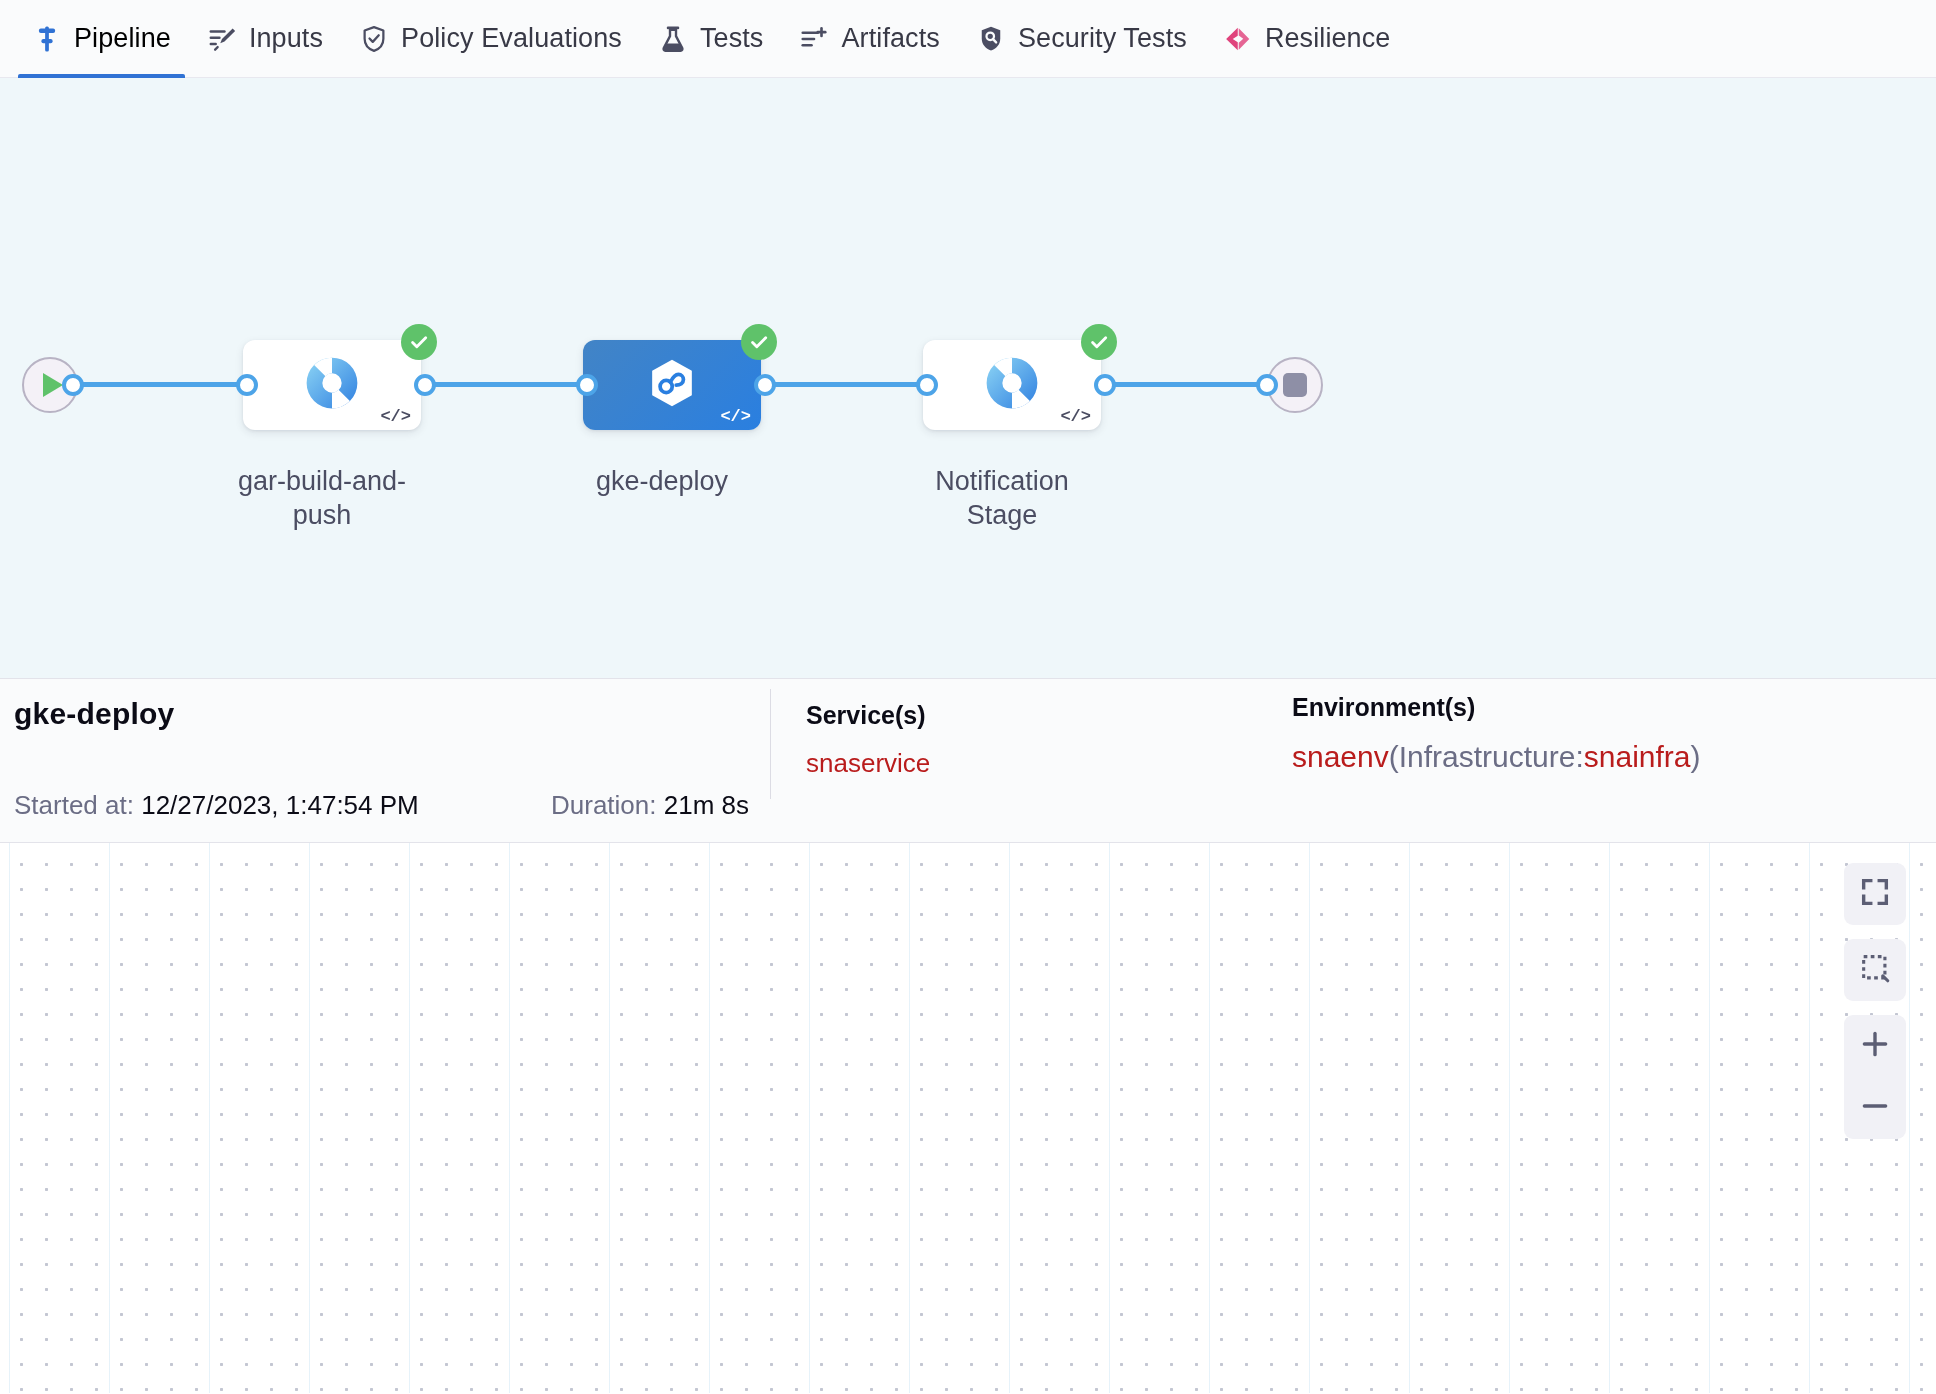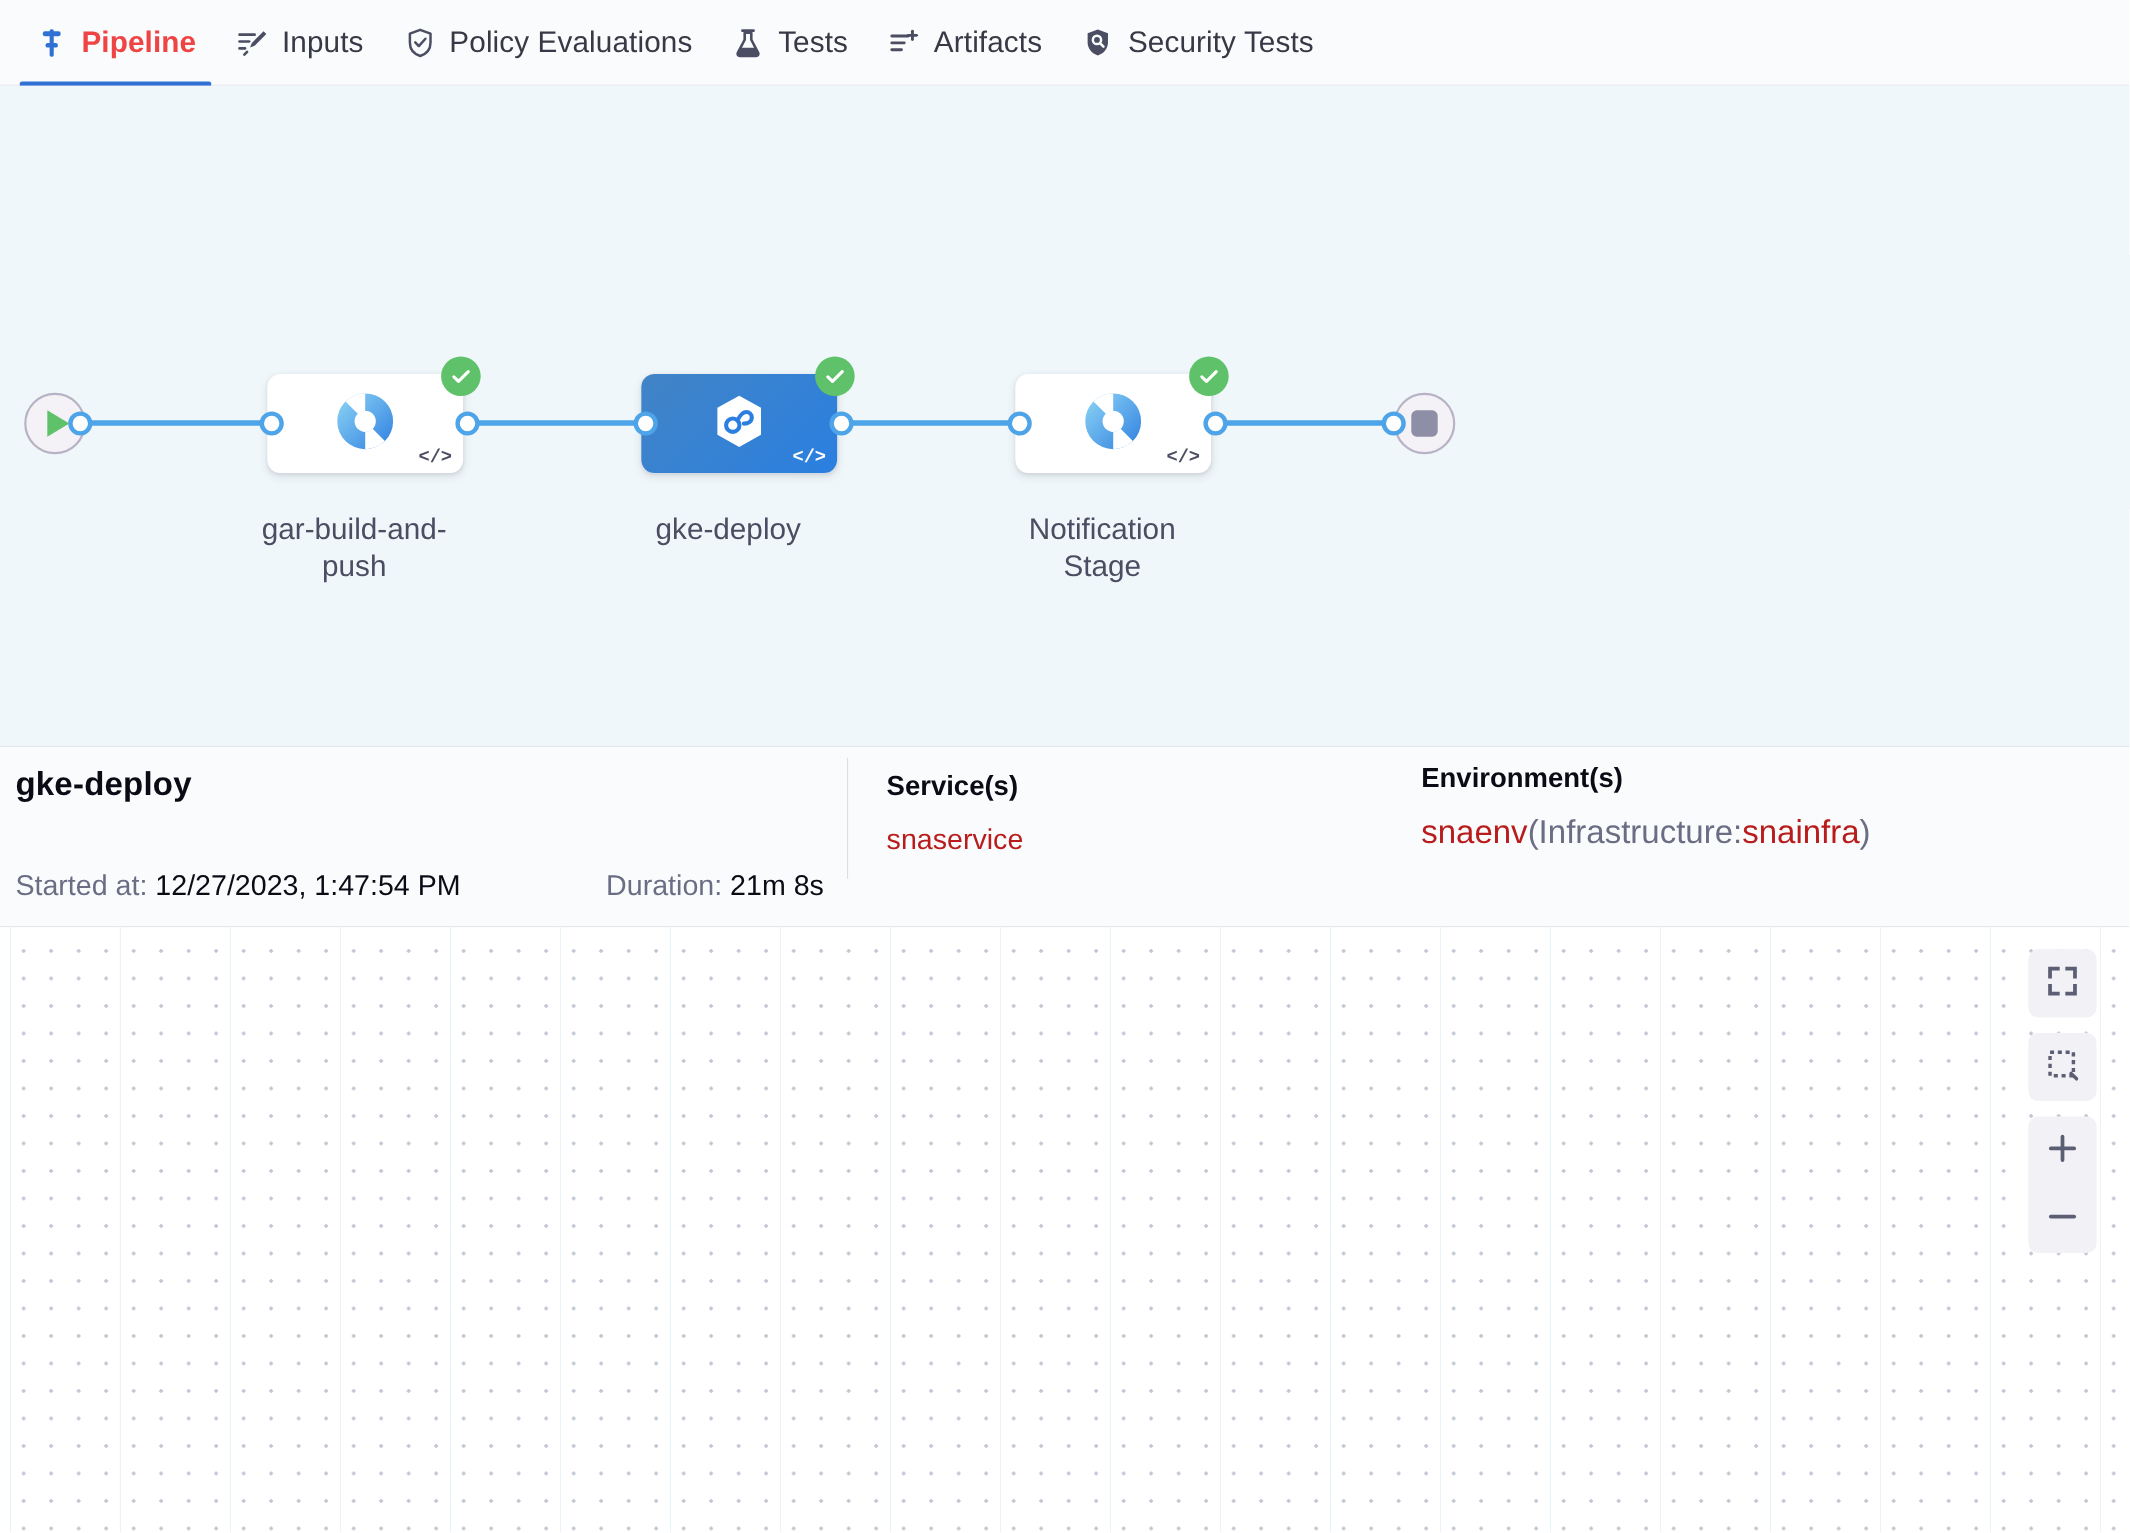--- a/index.html
+++ b/index.html
@@ -27,21 +27,21 @@
     padding: 0 18px;
     cursor: pointer;
     position: relative;
   }
   .tab-label {
     font-size: 27px;
     color: #383946;
     white-space: nowrap;
     letter-spacing: .1px;
   }
-  .tab.active .tab-label { color: #ef4444; font-weight: 700; }
+  .tab.active .tab-label { color: #000000; font-weight: 400; }
   .tab.active::after {
     content: "";
     position: absolute; left: 4px; right: 4px; bottom: 0;
     height: 4px; background: #3072d4; border-radius: 2px 2px 0 0;
   }
   .tab-ico { width: 30px; height: 30px; display: block; flex: 0 0 30px; }
 
   
   .pipeline-canvas {
     position: relative;
@@ -264,20 +264,31 @@
       <span class="tab-ico">
         <svg viewBox="0 0 24 24">
           <path d="M12 2.2 4.6 4.9v6.6c0 4.9 3.1 8.1 7.4 9.6 4.3-1.5 7.4-4.7 7.4-9.6V4.9z" fill="#4b4d62"></path>
           <circle cx="11.4" cy="9.8" r="3" fill="none" stroke="#fafbfc" stroke-width="1.8"></circle>
           <path d="M13.6 12.1l2.5 2.6" stroke="#fafbfc" stroke-width="1.9" stroke-linecap="round"></path>
         </svg>
       </span>
       <span class="tab-label">Security Tests</span>
     </div>
 
+    <div class="tab">
+      <span class="tab-ico">
+        <svg viewBox="0 0 24 24">
+            <g fill="#e0437c">
+          <path d="M2.5 11.9 11.8 3v6.3l-4 2.6 4 2.7V21z"></path>
+          <path d="M12.6 3.3 21 11.9l-8.4 8.7v-5.6l3.6-3.1-3.6-2.6z" opacity=".82"></path>
+        </g>
+          </svg>
+      </span>
+      <span class="tab-label">Resilience</span>
+    </div>
   </div>
 
   <div class="pipeline-canvas">
     <div class="graph">
 
       <div class="edge" style="left:62px;  top:304px; width:185px;"></div>
       <div class="edge" style="left:408px; top:304px; width:200px;"></div>
       <div class="edge" style="left:748px; top:304px; width:200px;"></div>
       <div class="edge" style="left:1088px;top:304px; width:180px;"></div>
 

